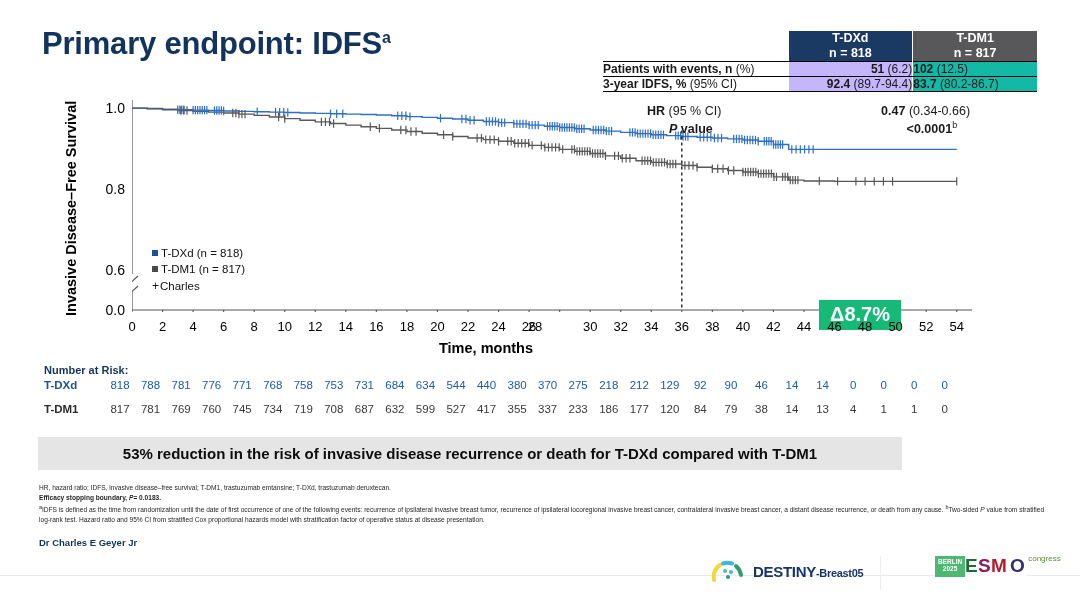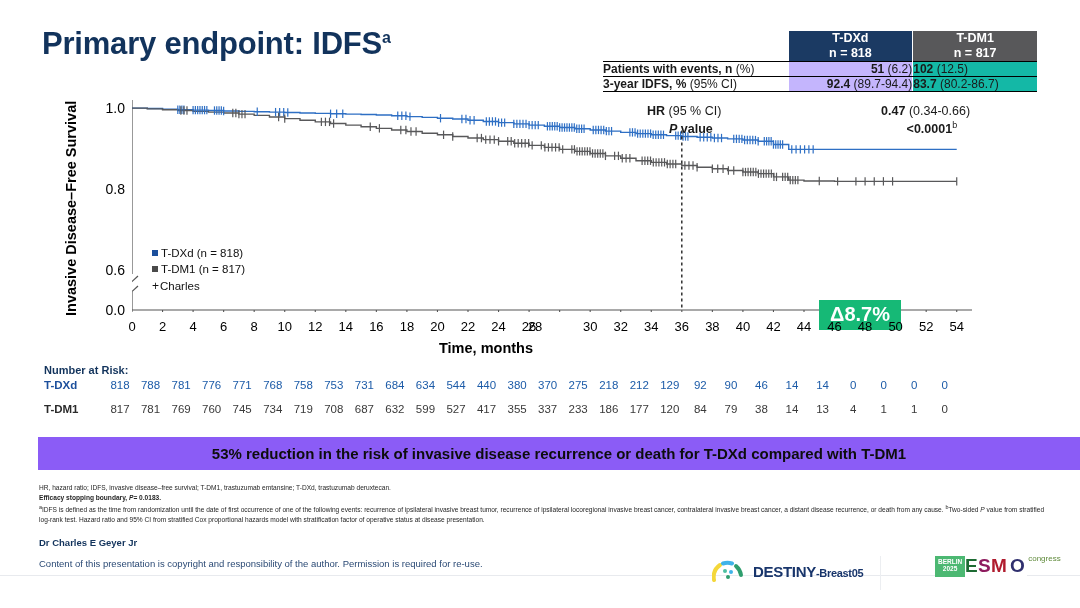--- a/index.html
+++ b/index.html
@@ -113,22 +113,22 @@
   .rn-dm1{color:#2b2b2b;}
   .risk-val{
     position:absolute;top:0;font-size:11.5px;transform:translateX(-50%);
     white-space:nowrap;
   }
   .rv-dxd{color:#1c5ba8;}
   .rv-dm1{color:#3a3a3a;}
 
   
   .banner{
-    position:absolute;left:38px;top:437px;width:1042px;height:33px;
-    background:#8b5cf6;display:flex;align-items:center;justify-content:center;
+    position:absolute;left:38px;top:437px;width:864px;height:33px;
+    background:#e5e5e5;display:flex;align-items:center;justify-content:center;
     font-size:15px;font-weight:bold;color:#0d0d0d;
   }
 
   
   .foot{
     position:absolute;left:39px;top:483px;width:1006px;
     font-size:6.6px;line-height:1.52;color:#1f1f1f;
   }
   .foot .fbold{font-weight:bold;}
   .foot sup{font-size:5.4px;vertical-align:super;}
@@ -600,21 +600,20 @@
   </div>
 
   <div class="foot">
     <p>HR, hazard ratio; IDFS, invasive disease–free survival; T-DM1, trastuzumab emtansine; T-DXd, trastuzumab deruxtecan.</p>
     <p><span class="fbold">Efficacy stopping boundary,</span>
       <i class="fbold">P</i><span class="fbold">= 0.0183.</span></p>
     <p><sup>a</sup><span>IDFS is defined as the time from randomization until the date of first occurrence of one of the following events: recurrence of ipsilateral invasive breast tumor, recurrence of ipsilateral locoregional invasive breast cancer, contralateral invasive breast cancer, a distant disease recurrence, or death from any cause. </span><sup>b</sup><span>Two-sided </span><i>P</i><span> value from stratified log-rank test. Hazard ratio and 95% CI from stratified Cox proportional hazards model with stratification factor of operative status at disease presentation.</span></p>
   </div>
 
   <div class="presenter">Dr Charles E Geyer Jr</div>
-  <div class="copyright">Content of this presentation is copyright and responsibility of the author. Permission is required for re-use.</div>
   <div class="divider"></div>
 
   <div class="logo-destiny">
     <div class="dest-mark">
       <svg width="34" height="22" viewBox="0 0 34 22">
         <path d="M2 20 A15 15 0 0 1 8 5" stroke="#f4d73a" stroke-width="4" fill="none" stroke-linecap="round"></path>
         <path d="M11 3.5 A15 15 0 0 1 20 3.5" stroke="#3fb3e8" stroke-width="4" fill="none" stroke-linecap="round"></path>
         <path d="M24 6 A15 15 0 0 1 29 15" stroke="#2f9e6e" stroke-width="4" fill="none" stroke-linecap="round"></path>
         <circle cx="13" cy="11" r="2" fill="#4cc0a0"></circle>
         <circle cx="19" cy="12" r="2" fill="#3fb3e8"></circle>

